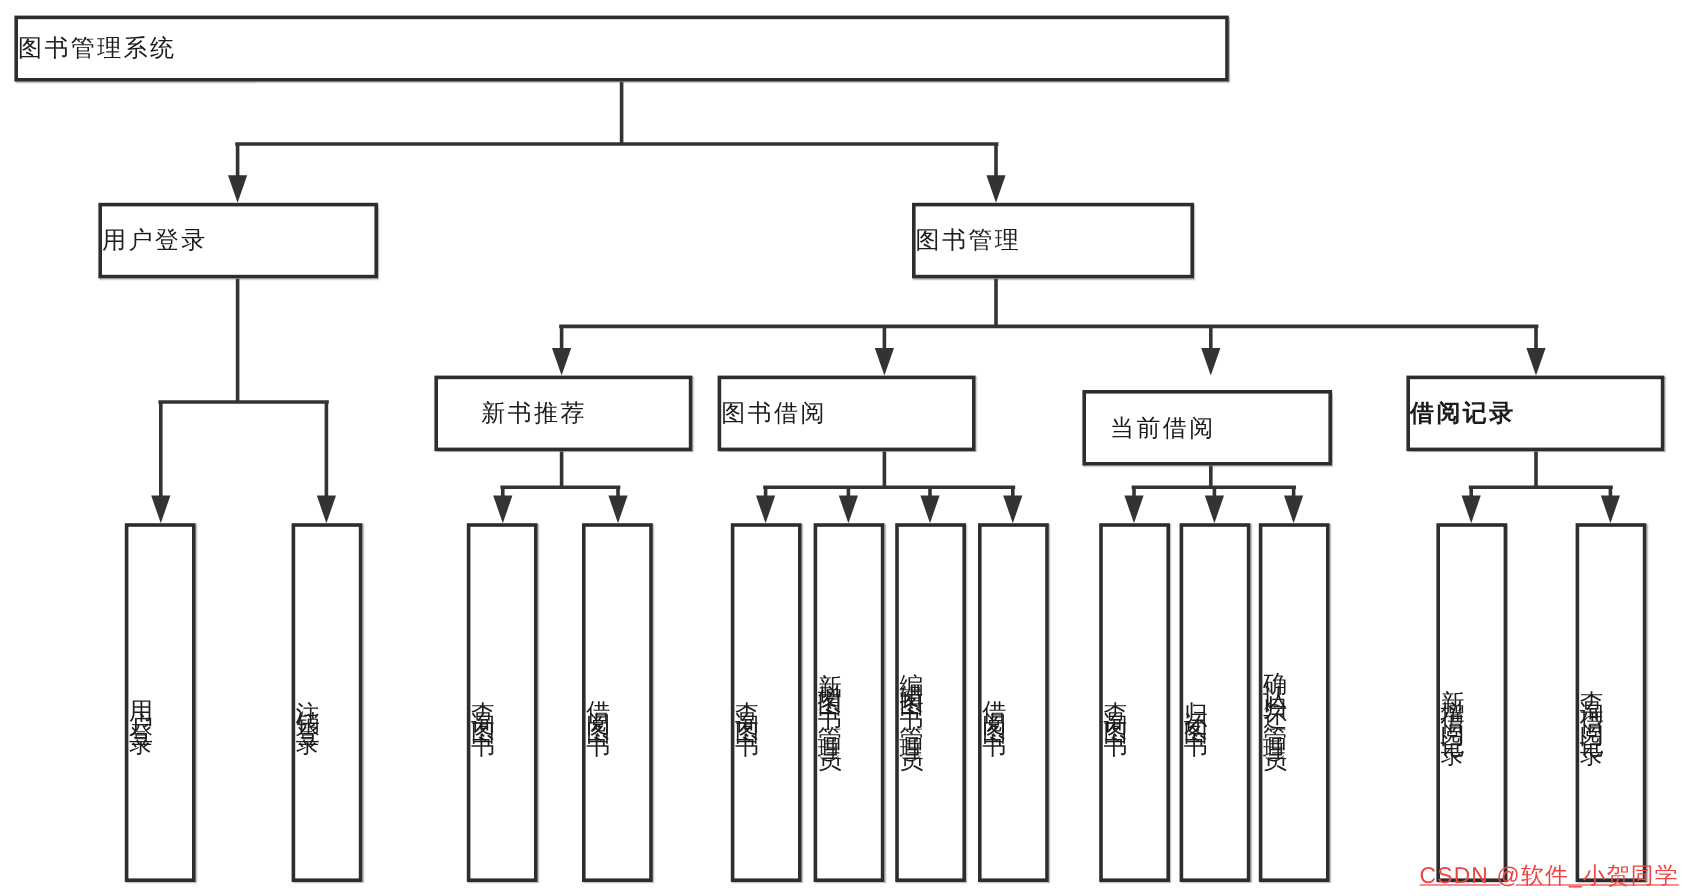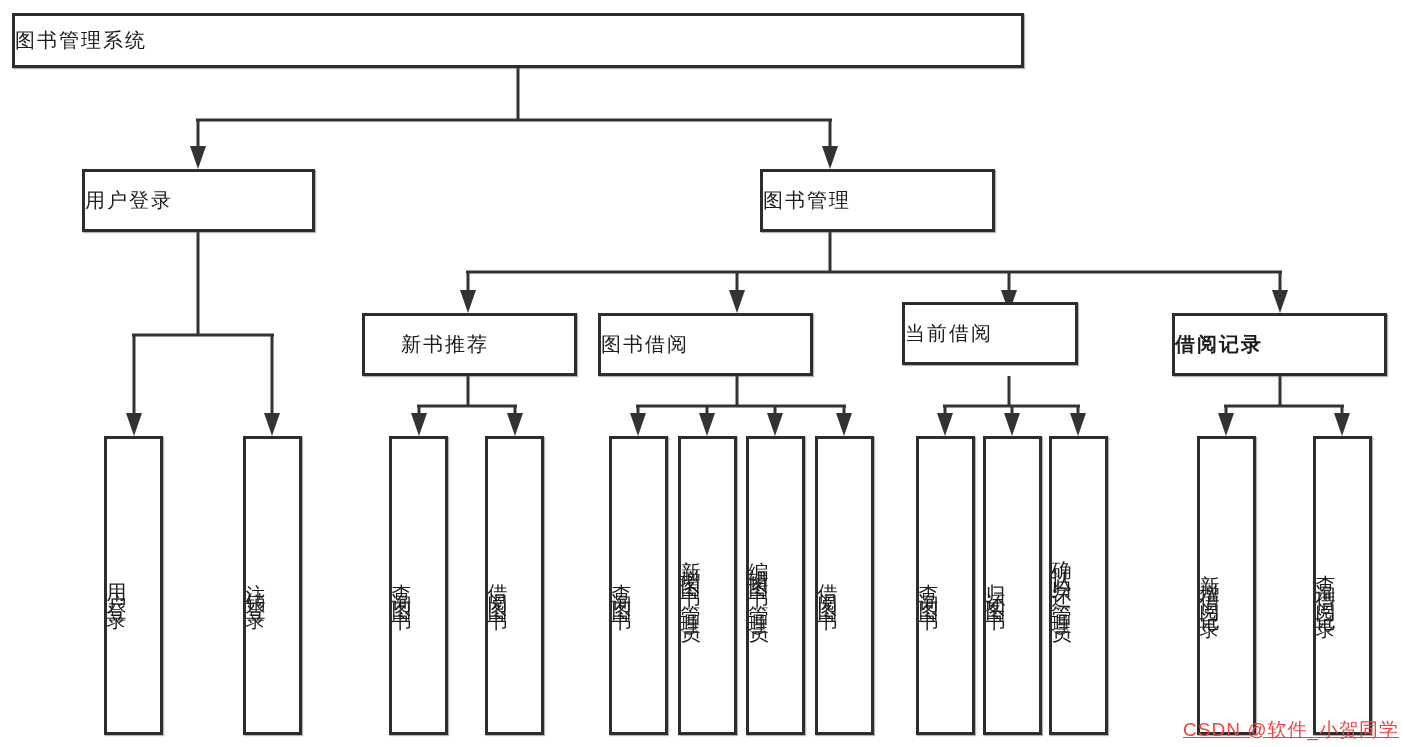--- a/index.html
+++ b/index.html
@@ -149,21 +149,21 @@
   <div class="node h" style="left:712px; top:169px; width:235px;margin-left:48px;">
     <span>图书管理</span>
   </div>
 
   <div class="node h" style="left:362px; top:313px; width:215px;padding-left:36px;">
     <span>新书推荐</span>
   </div>
   <div class="node h" style="left:598px; top:313px; width:215px;">
     <span>图书借阅</span>
   </div>
-  <div class="node h" style="left:902px; top:302px; width:176px;">
+  <div class="node h" style="left:902px; top:325px; width:208px;padding-left:20px;">
     <span>当前借阅</span>
   </div>
   <div class="node h" style="left:1172px; top:313px; width:215px;font-weight:bold;">
     <span>借阅记录</span>
   </div>
 
   <div class="node v" style="left:104px;">
     <span class="vtext">用户登录</span>
   </div>
   <div class="node v" style="left:243px;">

